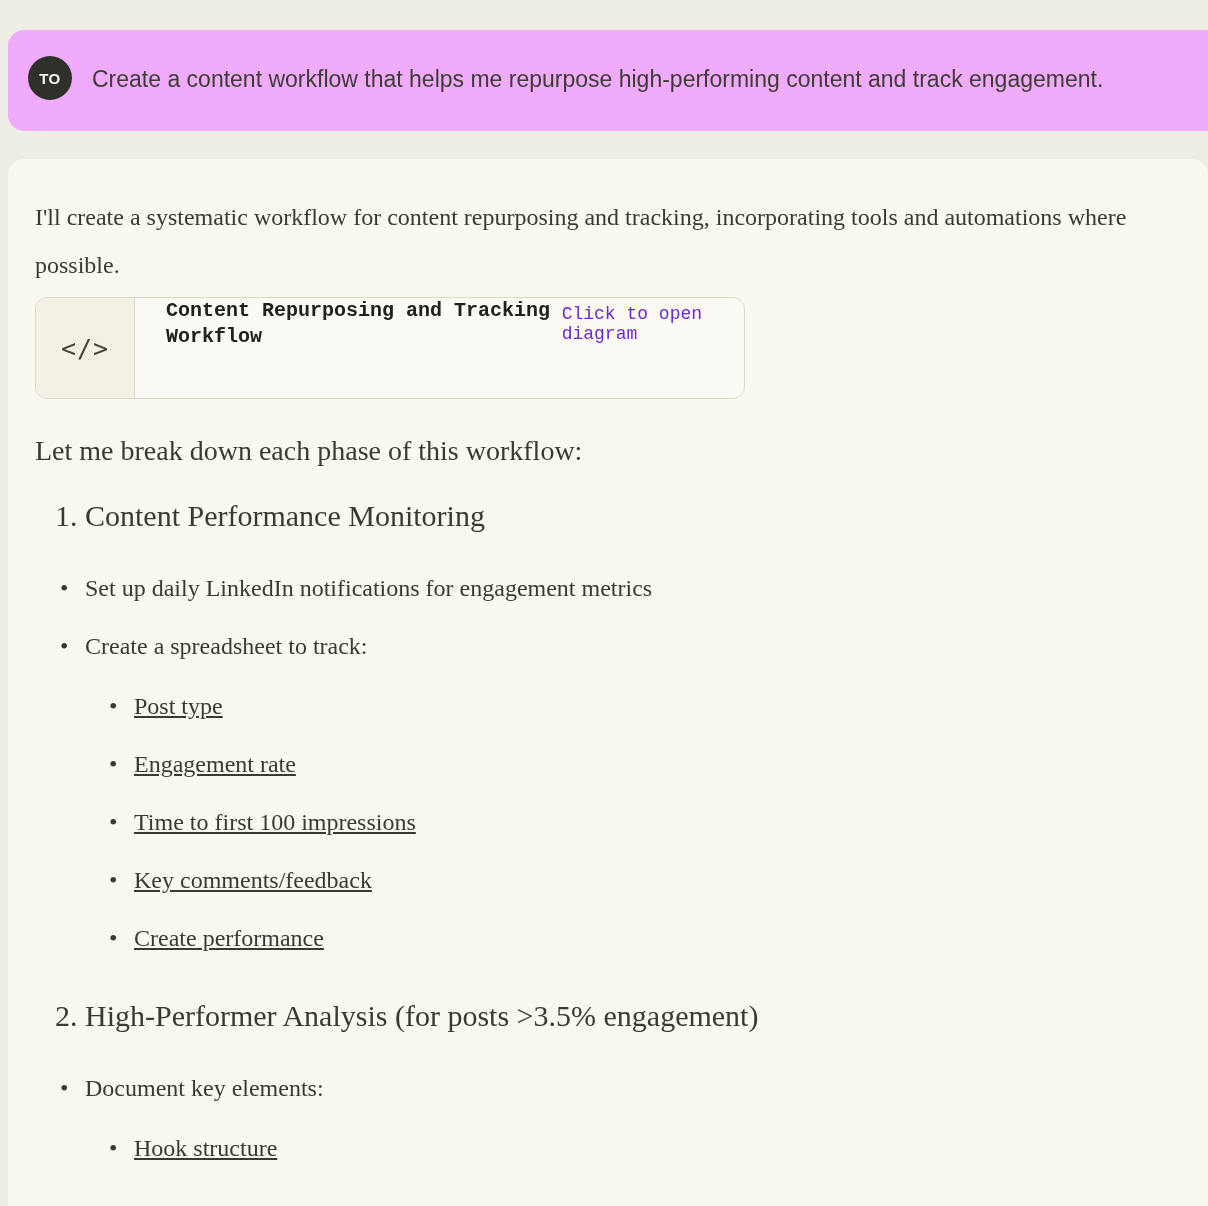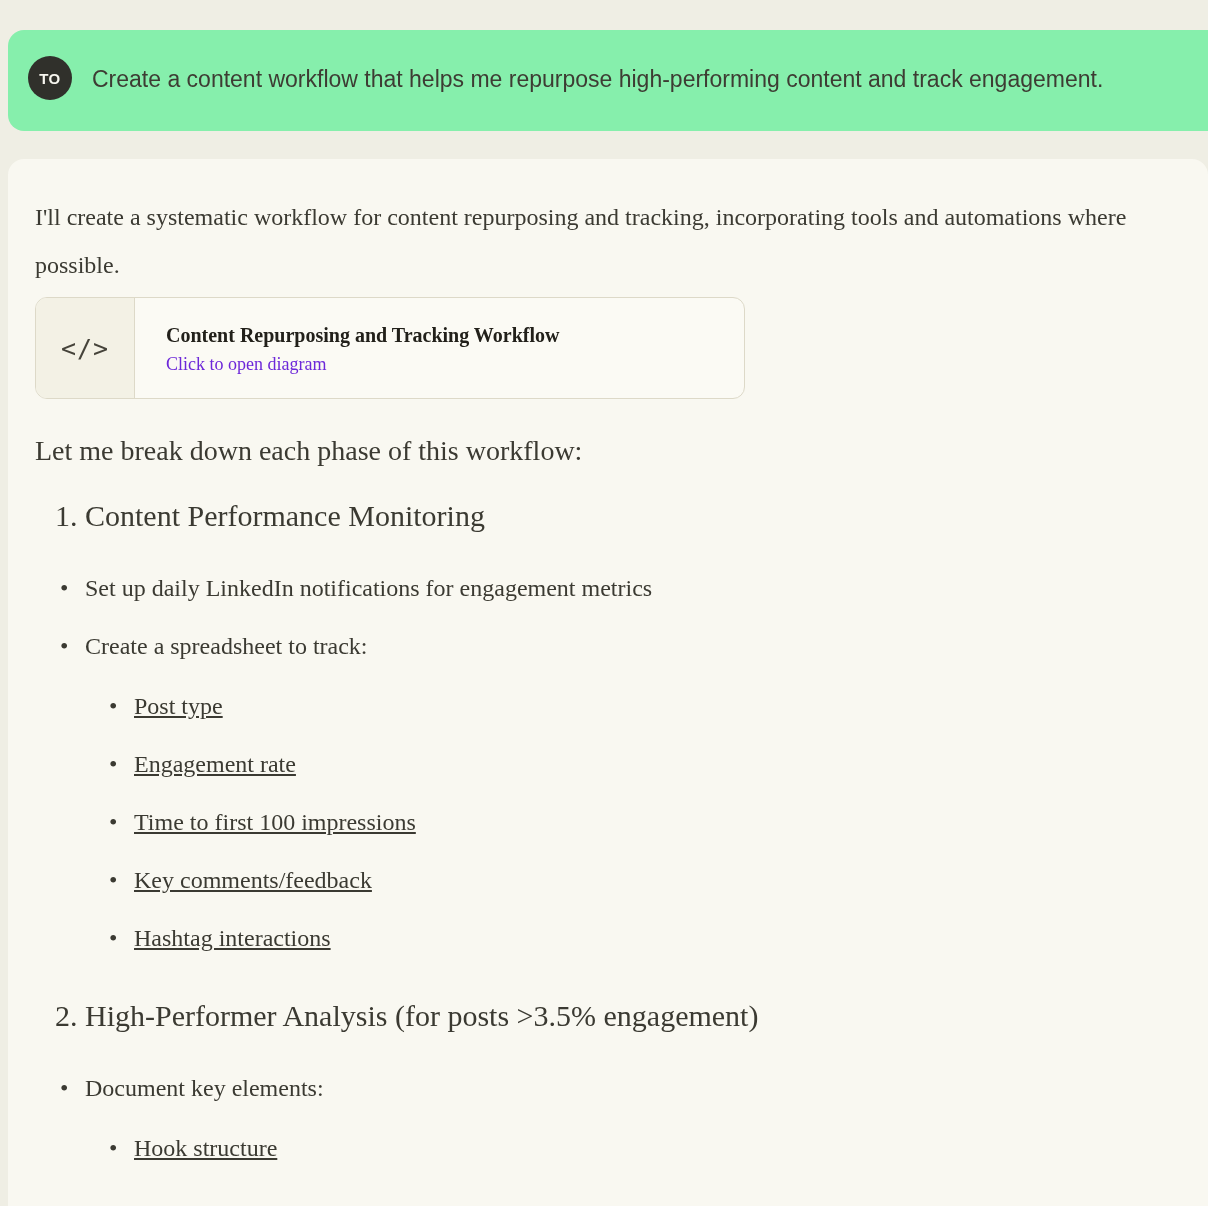--- a/index.html
+++ b/index.html
@@ -7,21 +7,21 @@
     width: 1208px;
     height: 1206px;
     overflow: hidden;
     background: #efeee4;
     font-family: "Liberation Sans", sans-serif;
   }
   
   .user-bubble {
     margin: 30px 0 0 8px;
     width: calc(100% - 8px);
-    background: #86efac;
+    background: #f0abfc;
     border-radius: 16px 0 0 16px;
     padding: 26px 20px 30px 20px;
     display: flex;
     align-items: flex-start;
     gap: 20px;
   }
   .avatar {
     flex: 0 0 auto;
     width: 44px;
     height: 44px;
@@ -82,24 +82,23 @@
     justify-content: center;
   }
   .code-glyph {
     font-family: "DejaVu Sans Mono", monospace;
     font-size: 25px;
     color: #45433a;
     letter-spacing: 1px;
   }
   .artifact-meta {
     display: flex;
-    flex-direction: column;
     justify-content: center;
     padding-left: 31px;
-    font-family: Liberation Serif, serif;
+    font-family: Liberation Mono, monospace;
   }
   .artifact-title {
     font-size: 20px;
     font-weight: bold;
     color: #22201a;
     line-height: 26px;
   }
   .artifact-subtitle {
     font-size: 18px;
     color: #6d28d9;
@@ -191,21 +190,21 @@
     <li>
       <span>Set up daily LinkedIn notifications for engagement metrics</span>
     </li>
     <li>
       <span>Create a spreadsheet to track:</span>
       <ul class="l2">
         <li><span>Post type</span></li>
         <li><span>Engagement rate</span></li>
         <li><span>Time to first 100 impressions</span></li>
         <li><span>Key comments/feedback</span></li>
-        <li><span>Hashtag interactions</span></li>
+        <li><span>Create performance</span></li>
       </ul>
     </li>
   </ul>
 
   <div class="num-heading section-2">2. High-Performer Analysis (for posts &gt;3.5% engagement)</div>
 
   <ul class="l1">
     <li>
       <span>Document key elements:</span>
       <ul class="l2">

